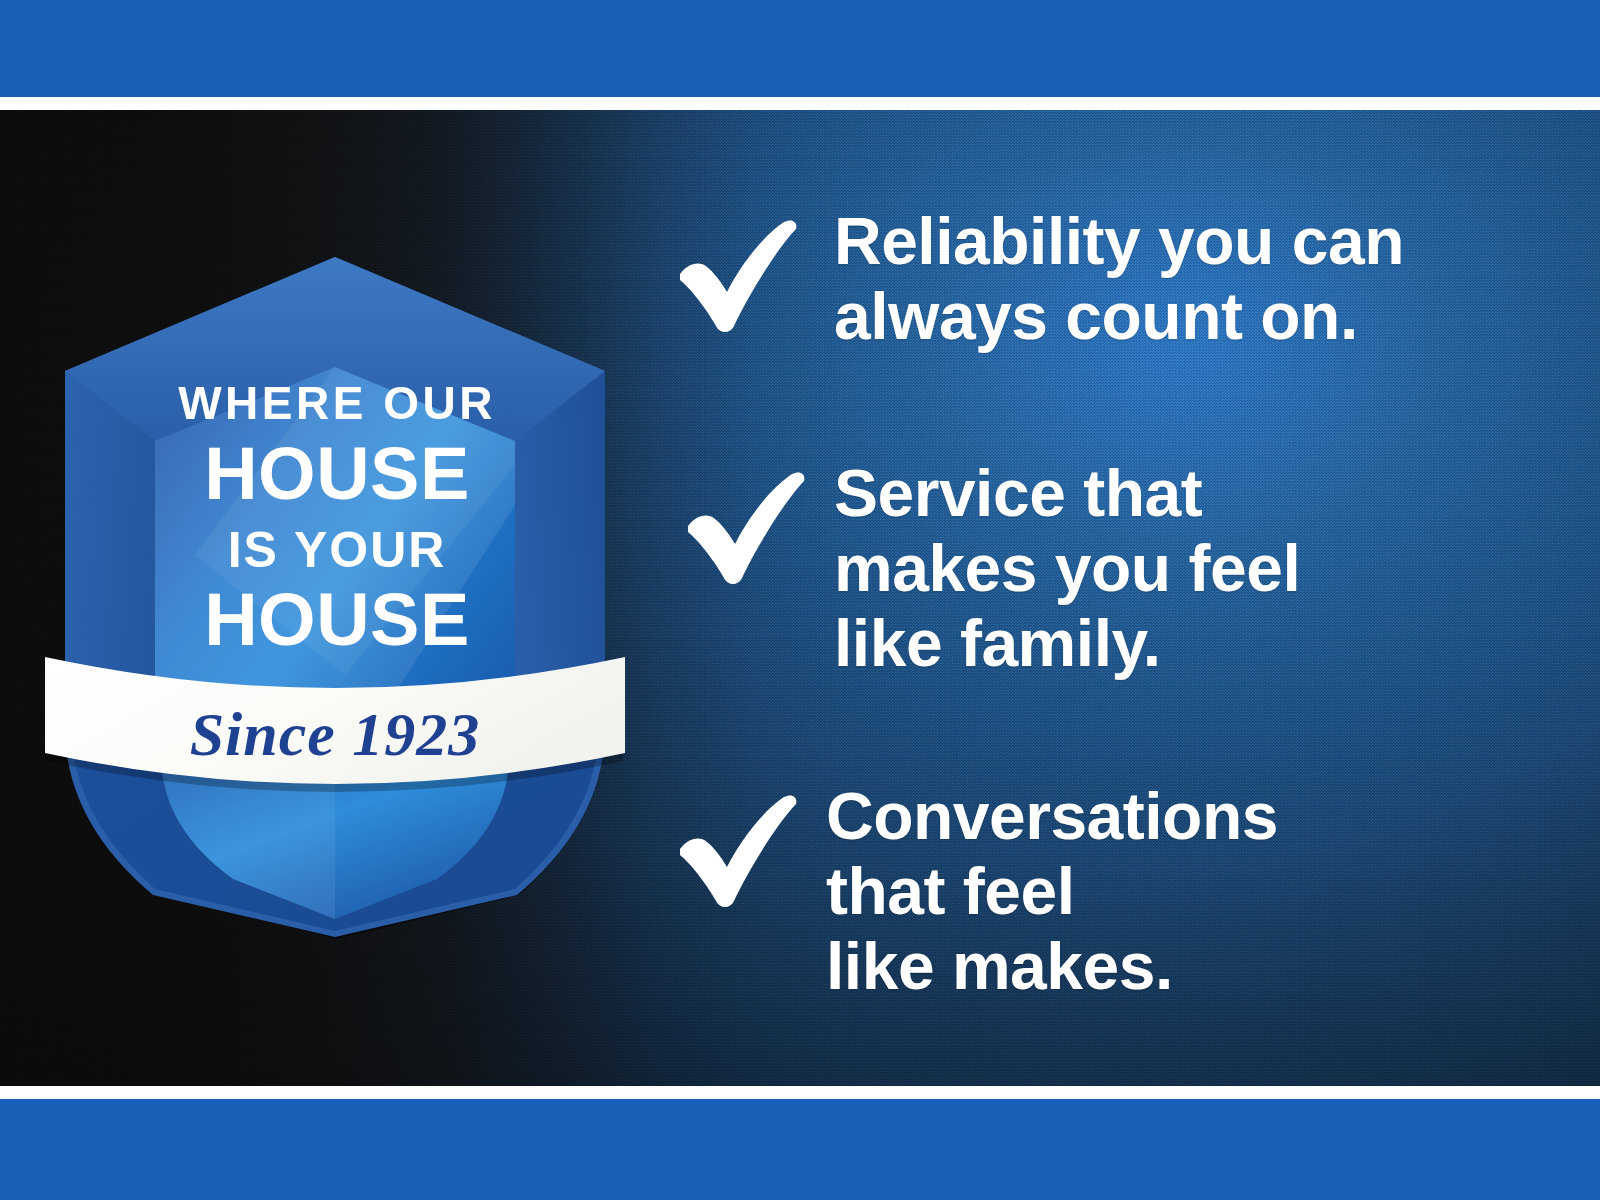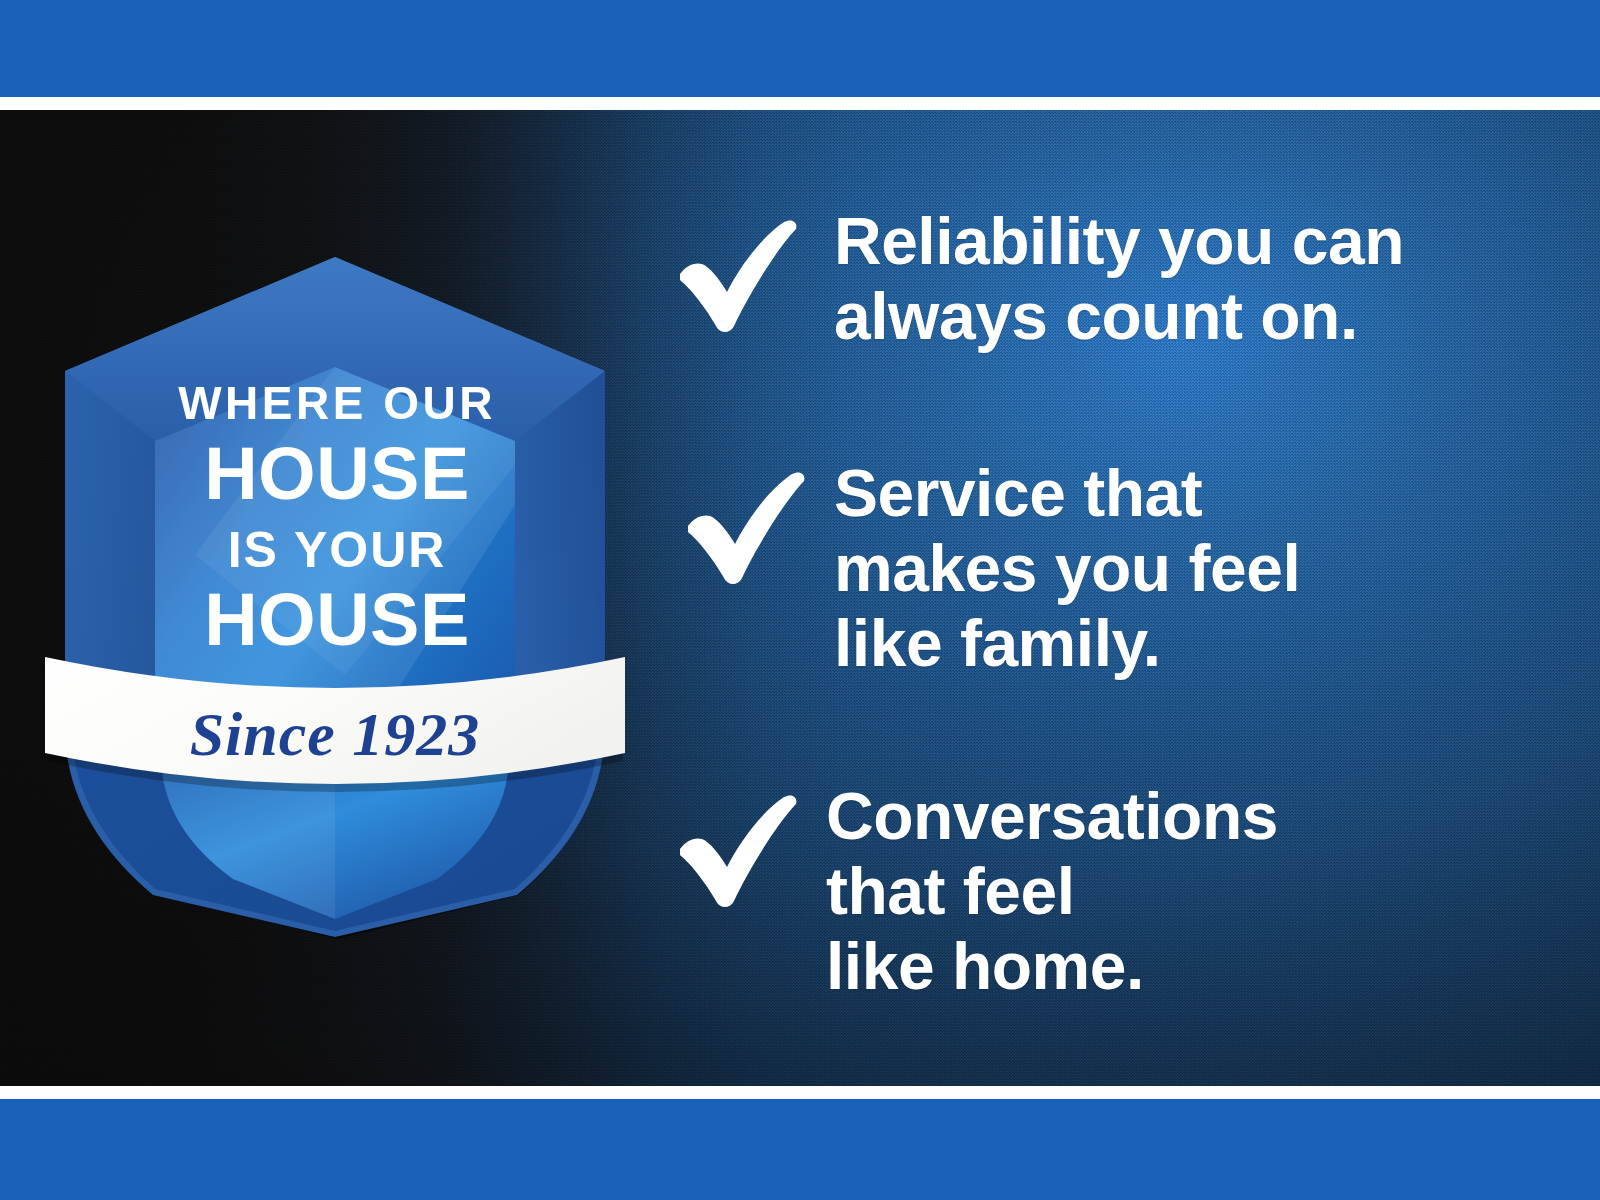--- a/index.html
+++ b/index.html
@@ -284,20 +284,20 @@
         <span class="check-icon">
           <svg viewBox="0 0 130 118" xmlns="http://www.w3.org/2000/svg">
             <path d="M8 58 C 14 50, 22 46, 30 48 C 38 51, 48 64, 55 76
                      C 66 54, 88 22, 112 6 C 120 2, 126 6, 124 13
                      C 104 34, 76 80, 62 110 C 58 118, 48 118, 44 110
                      C 34 92, 18 72, 8 64 Z" fill="#ffffff"></path>
           </svg>
         </span>
         <div class="bullet-text">Conversations
 that feel
-like home.</div>
+like makes.</div>
       </div>
 
     </div>
   </div>
 
   <div class="brand-bar bottom" style="background: rgb(25, 96, 184);"></div>
 </div>
 
 </body></html>

